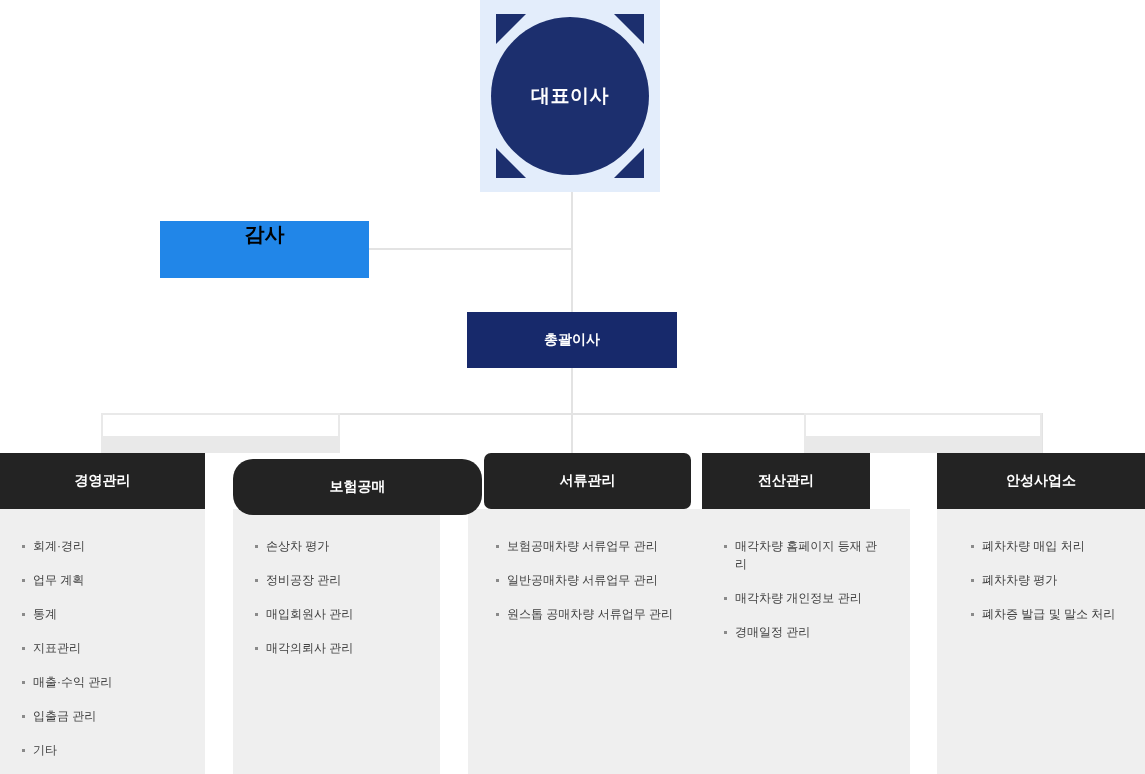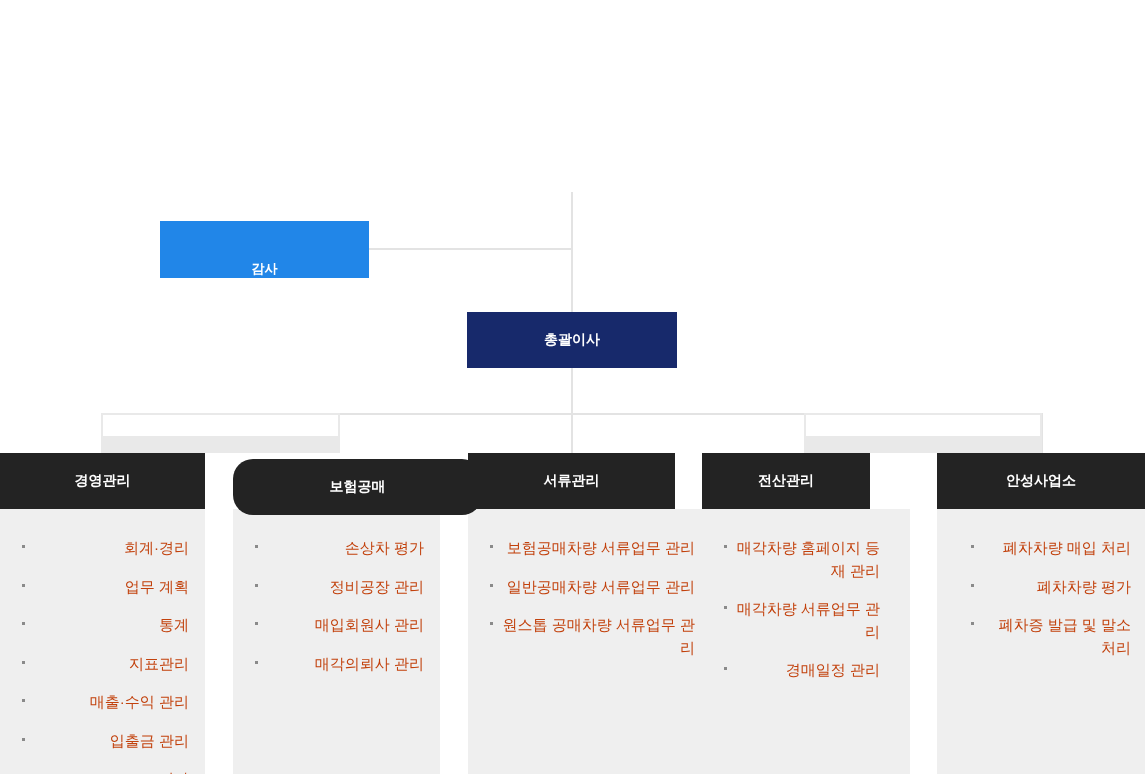--- a/index.html
+++ b/index.html
@@ -87,24 +87,24 @@
 
   
   .audit-box {
     position: absolute;
     left: 160px;
     top: 221px;
     width: 209px;
     height: 57px;
     background: #2186e8;
     display: flex;
-    align-items: flex-end;
-    justify-content: center;
-    color: #ffffff;
-    font-size: 13px;
+    align-items: flex-start;
+    justify-content: center;
+    color: #000000;
+    font-size: 20px;
     font-weight: bold;
   }
 
   
   .director-box {
     position: absolute;
     left: 467px;
     top: 312px;
     width: 210px;
     height: 56px;
@@ -141,41 +141,47 @@
     padding: 28px 0 0 0;
     box-sizing: border-box;
   }
   .dept-list {
     margin: 0;
     padding: 0;
     list-style: none;
   }
   .dept-list li {
     position: relative;
-    font-size: 15px;
+    font-size: 12px;
     line-height: 1.5;
-    color: #c2410c;
+    color: #404040;
     margin: 0 0 16px 0;
     padding-left: 11px;
-    text-align: right;
   }
   .dept-list li .bul {
     position: absolute;
     left: 0;
     top: 8px;
     width: 3px;
     height: 3px;
     background: #8a8a8a;
   }
 </style>
 </head>
 <body>
 
 <div id="org-chart">
 
+  <div class="ceo-frame">
+    <div class="ceo-corner tl"></div>
+    <div class="ceo-corner tr"></div>
+    <div class="ceo-corner bl"></div>
+    <div class="ceo-corner br"></div>
+    <div class="ceo-circle">대표이사</div>
+  </div>
 
   <div class="vline" style="left:571px; top:192px; height:120px;"></div>
   <div class="hline" style="left:369px; top:248px; width:203px;"></div>
 
   <div class="audit-box">
     <span>감사</span>
   </div>
 
   <div class="director-box">
     <span>총괄이사</span>
@@ -215,38 +221,38 @@
   </div>
   <div class="dept-body" style="left:233px; top:509px; width:207px; height:265px; padding-left:22px; padding-right:16px;">
     <ul class="dept-list">
       <li><span class="bul"></span><span>손상차 평가</span></li>
       <li><span class="bul"></span><span>정비공장 관리</span></li>
       <li><span class="bul"></span><span>매입회원사 관리</span></li>
       <li><span class="bul"></span><span>매각의뢰사 관리</span></li>
     </ul>
   </div>
 
-  <div class="dept-header" style="left:468px; top:453px; width:207px;">
+  <div class="dept-header" style="left:484px; top:453px; width:207px;border-radius:7px;">
     <span>서류관리</span>
   </div>
-  <div class="dept-body" style="left:468px; top:509px; width:241px; height:265px; padding-left:22px; padding-right:14px;">
+  <div class="dept-body" style="left:468px; top:509px; width:241px; height:265px; padding-left:28px; padding-right:14px;">
     <ul class="dept-list">
       <li><span class="bul"></span><span>보험공매차량 서류업무 관리</span></li>
       <li><span class="bul"></span><span>일반공매차량 서류업무 관리</span></li>
       <li><span class="bul"></span><span>원스톱 공매차량 서류업무 관리</span></li>
     </ul>
   </div>
 
   <div class="dept-header" style="left:702px; top:453px; width:168px;">
     <span>전산관리</span>
   </div>
   <div class="dept-body" style="left:702px; top:509px; width:208px; height:265px; padding-left:22px; padding-right:30px;">
     <ul class="dept-list">
       <li><span class="bul"></span><span>매각차량 홈페이지 등재 관리</span></li>
-      <li><span class="bul"></span><span>매각차량 서류업무 관리</span></li>
+      <li><span class="bul"></span><span>매각차량 개인정보 관리</span></li>
       <li><span class="bul"></span><span>경매일정 관리</span></li>
     </ul>
   </div>
 
   <div class="dept-header" style="left:937px; top:453px; width:208px;">
     <span>안성사업소</span>
   </div>
   <div class="dept-body" style="left:937px; top:509px; width:208px; height:265px; padding-left:34px; padding-right:14px;">
     <ul class="dept-list">
       <li><span class="bul"></span><span>폐차차량 매입 처리</span></li>

